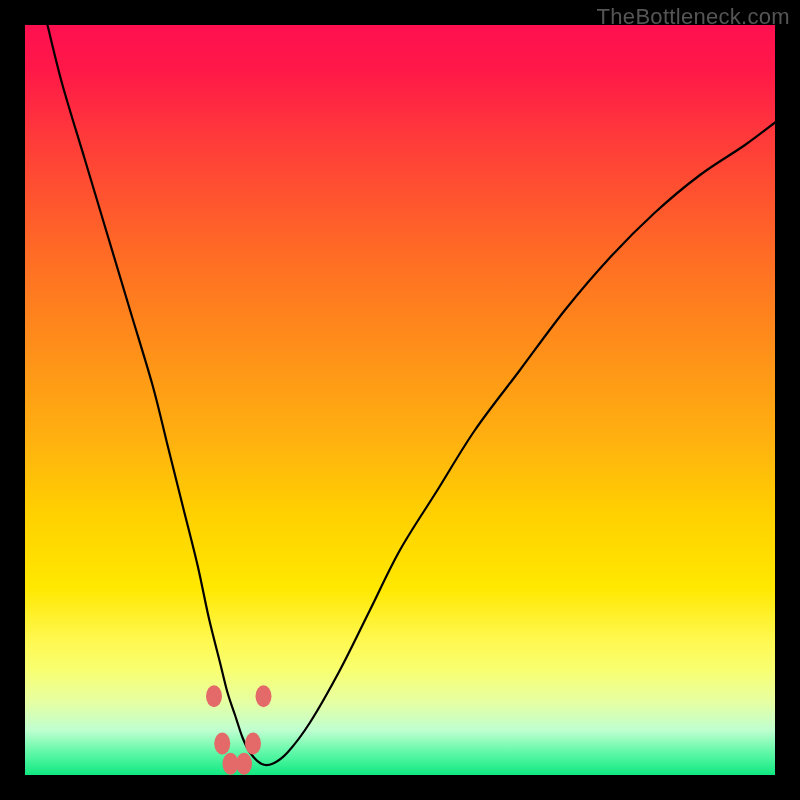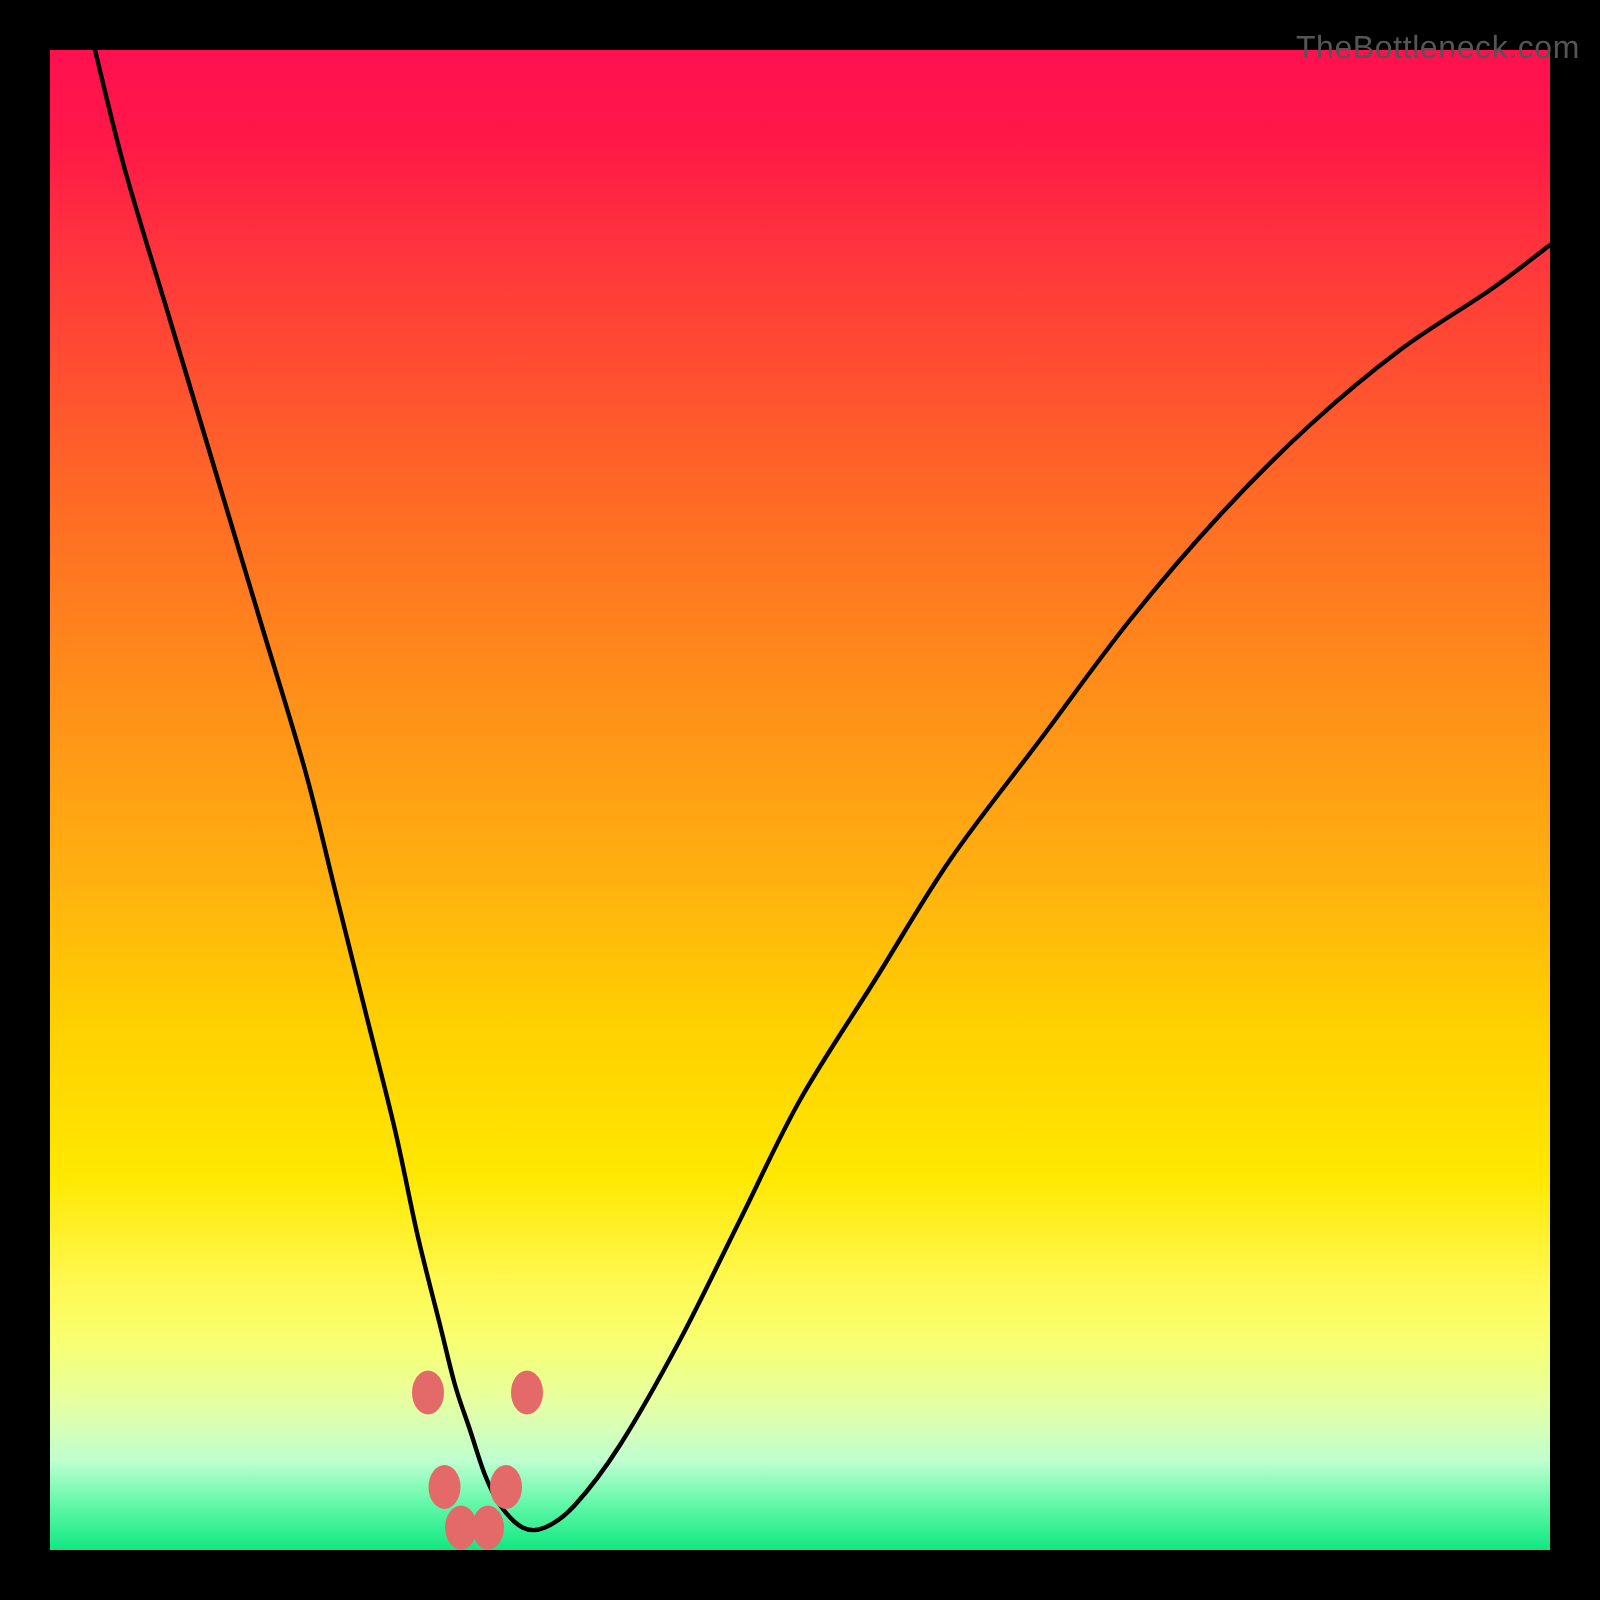--- a/index.html
+++ b/index.html
@@ -30,24 +30,24 @@
       #fff850 82%,
       #f8ff70 86%,
       #e8ffa0 90%,
       #c0ffd0 94%,
       #60f8a8 97%,
       #10e880 100%
     );
   }
   .watermark {
     position: absolute;
-    top: 16px;
+    top: 4px;
     right: 10px;
     color: #555;
-    font-size: 16px;
+    font-size: 22px;
     font-weight: 500;
     letter-spacing: 0.3px;
     z-index: 5;
   }
   svg {
     position: absolute;
     left: 0;
     top: 0;
   }
 </style>

